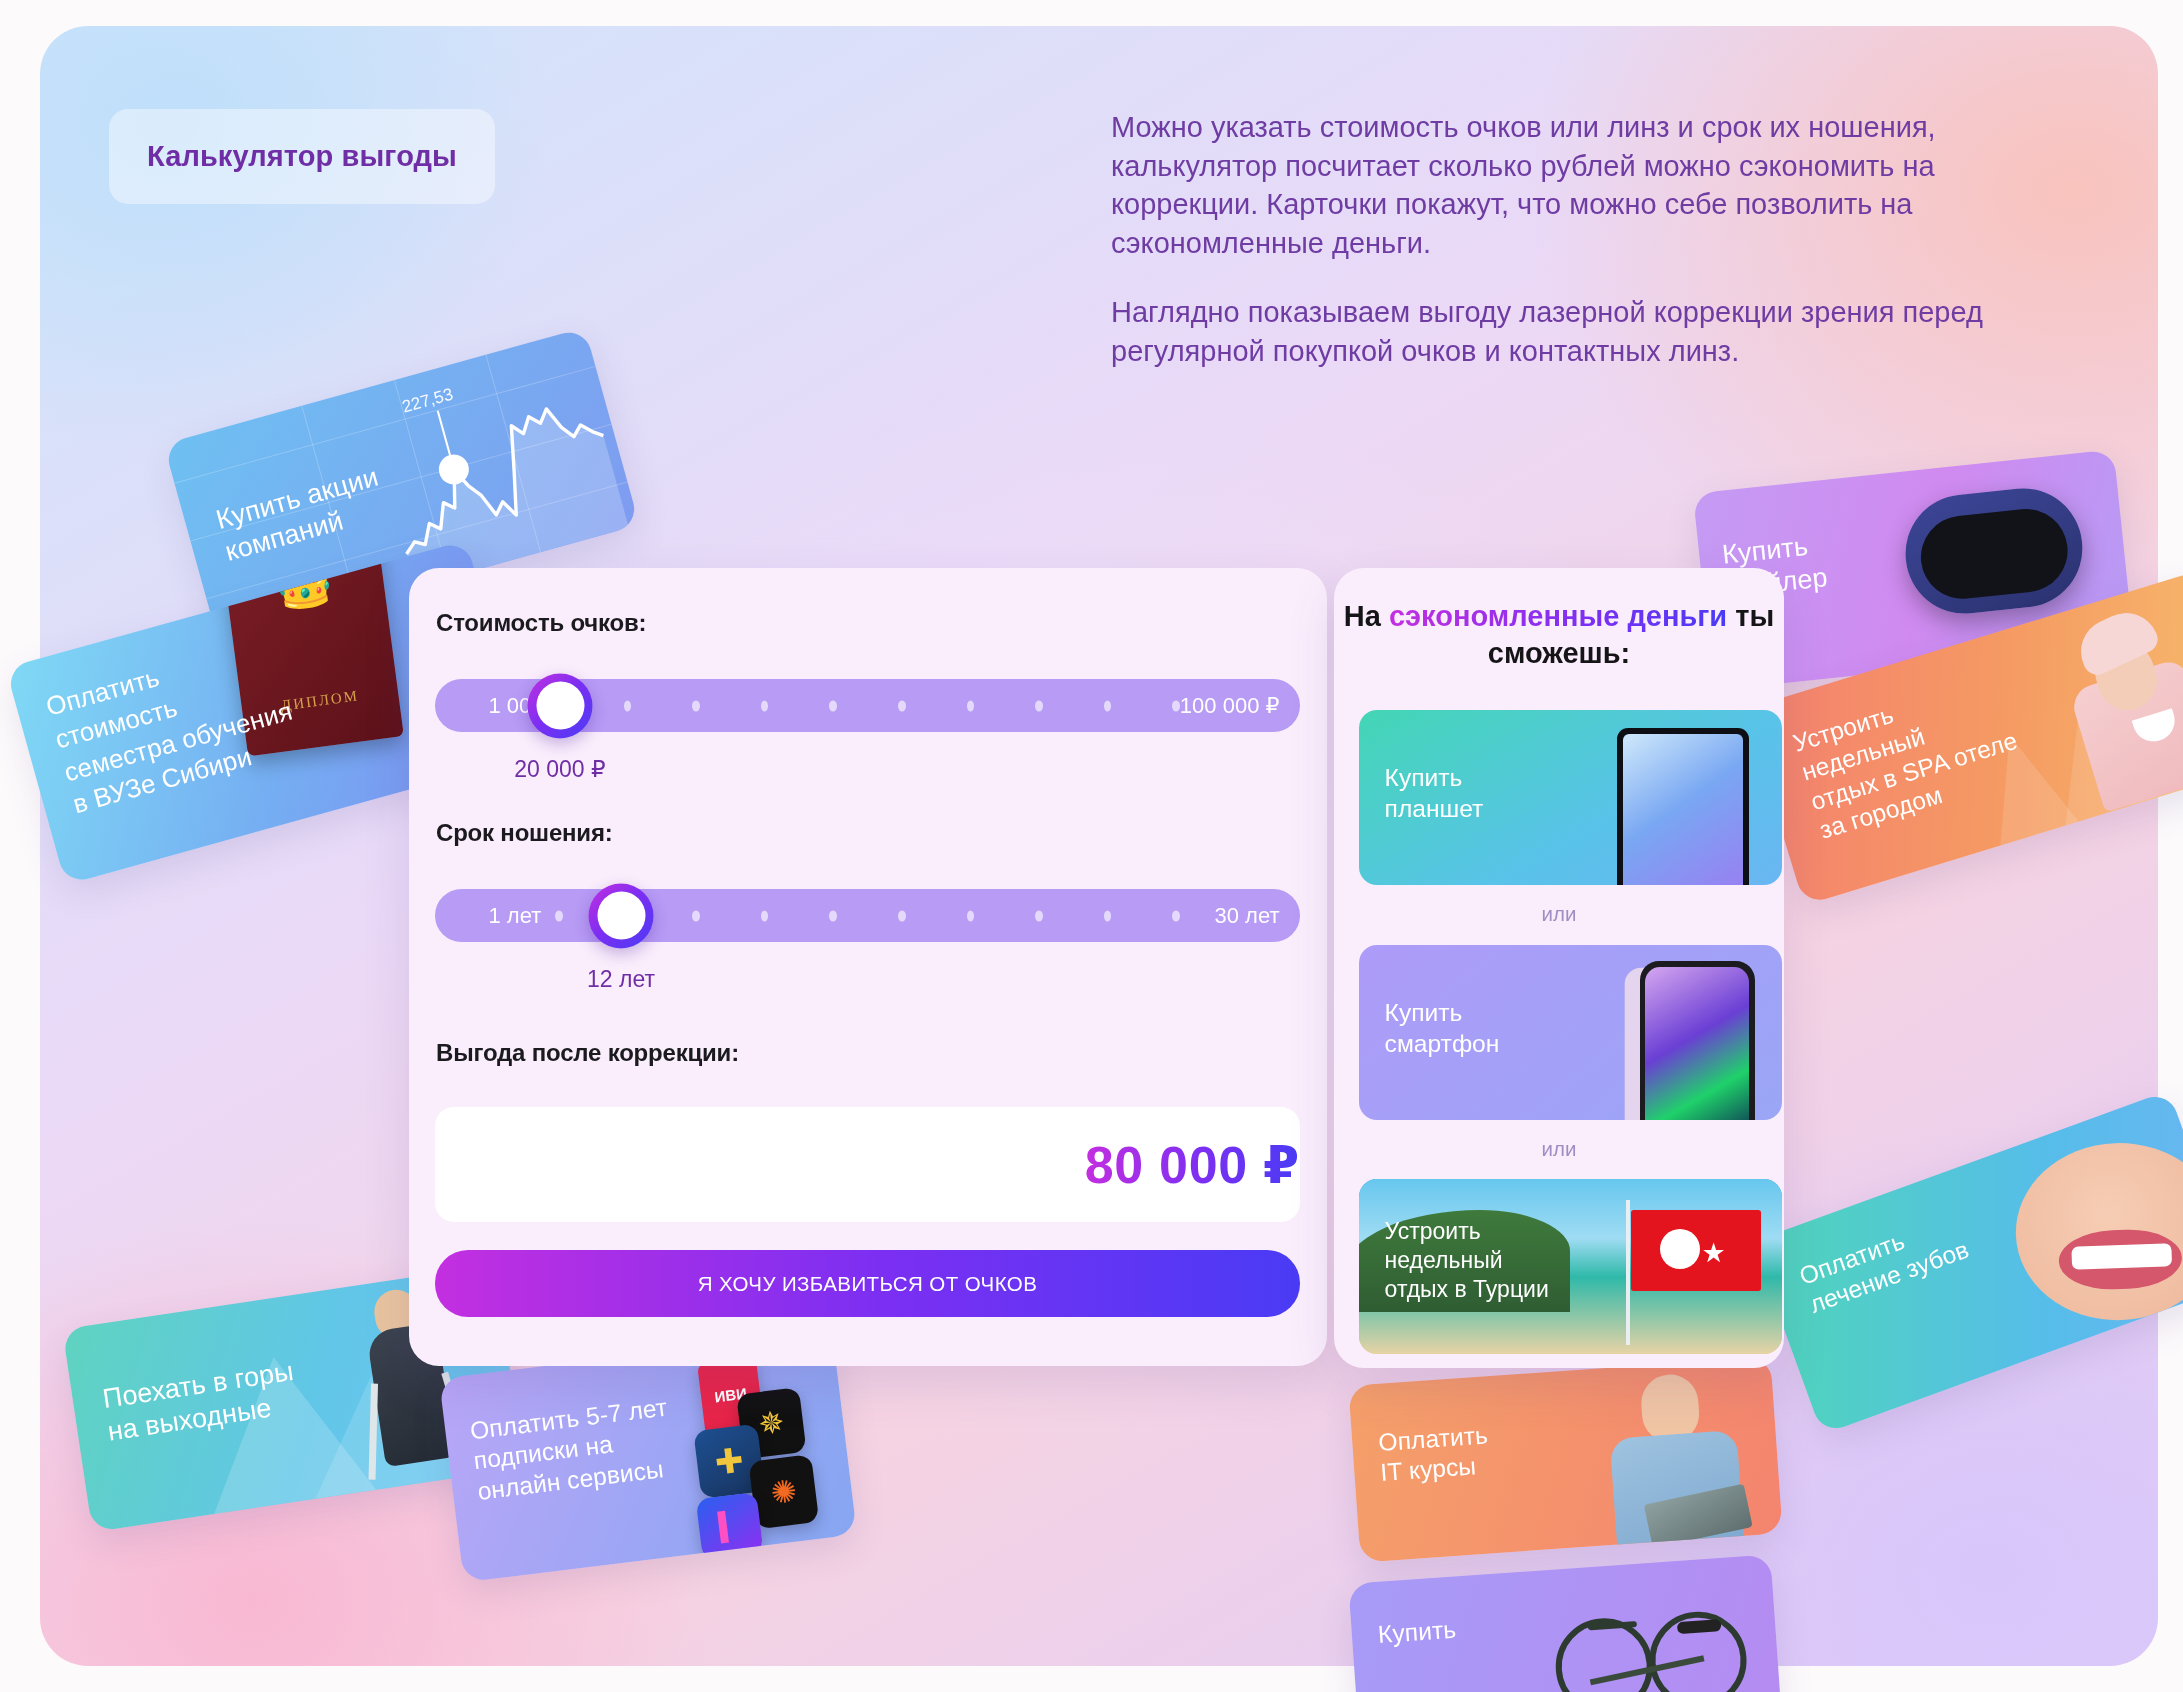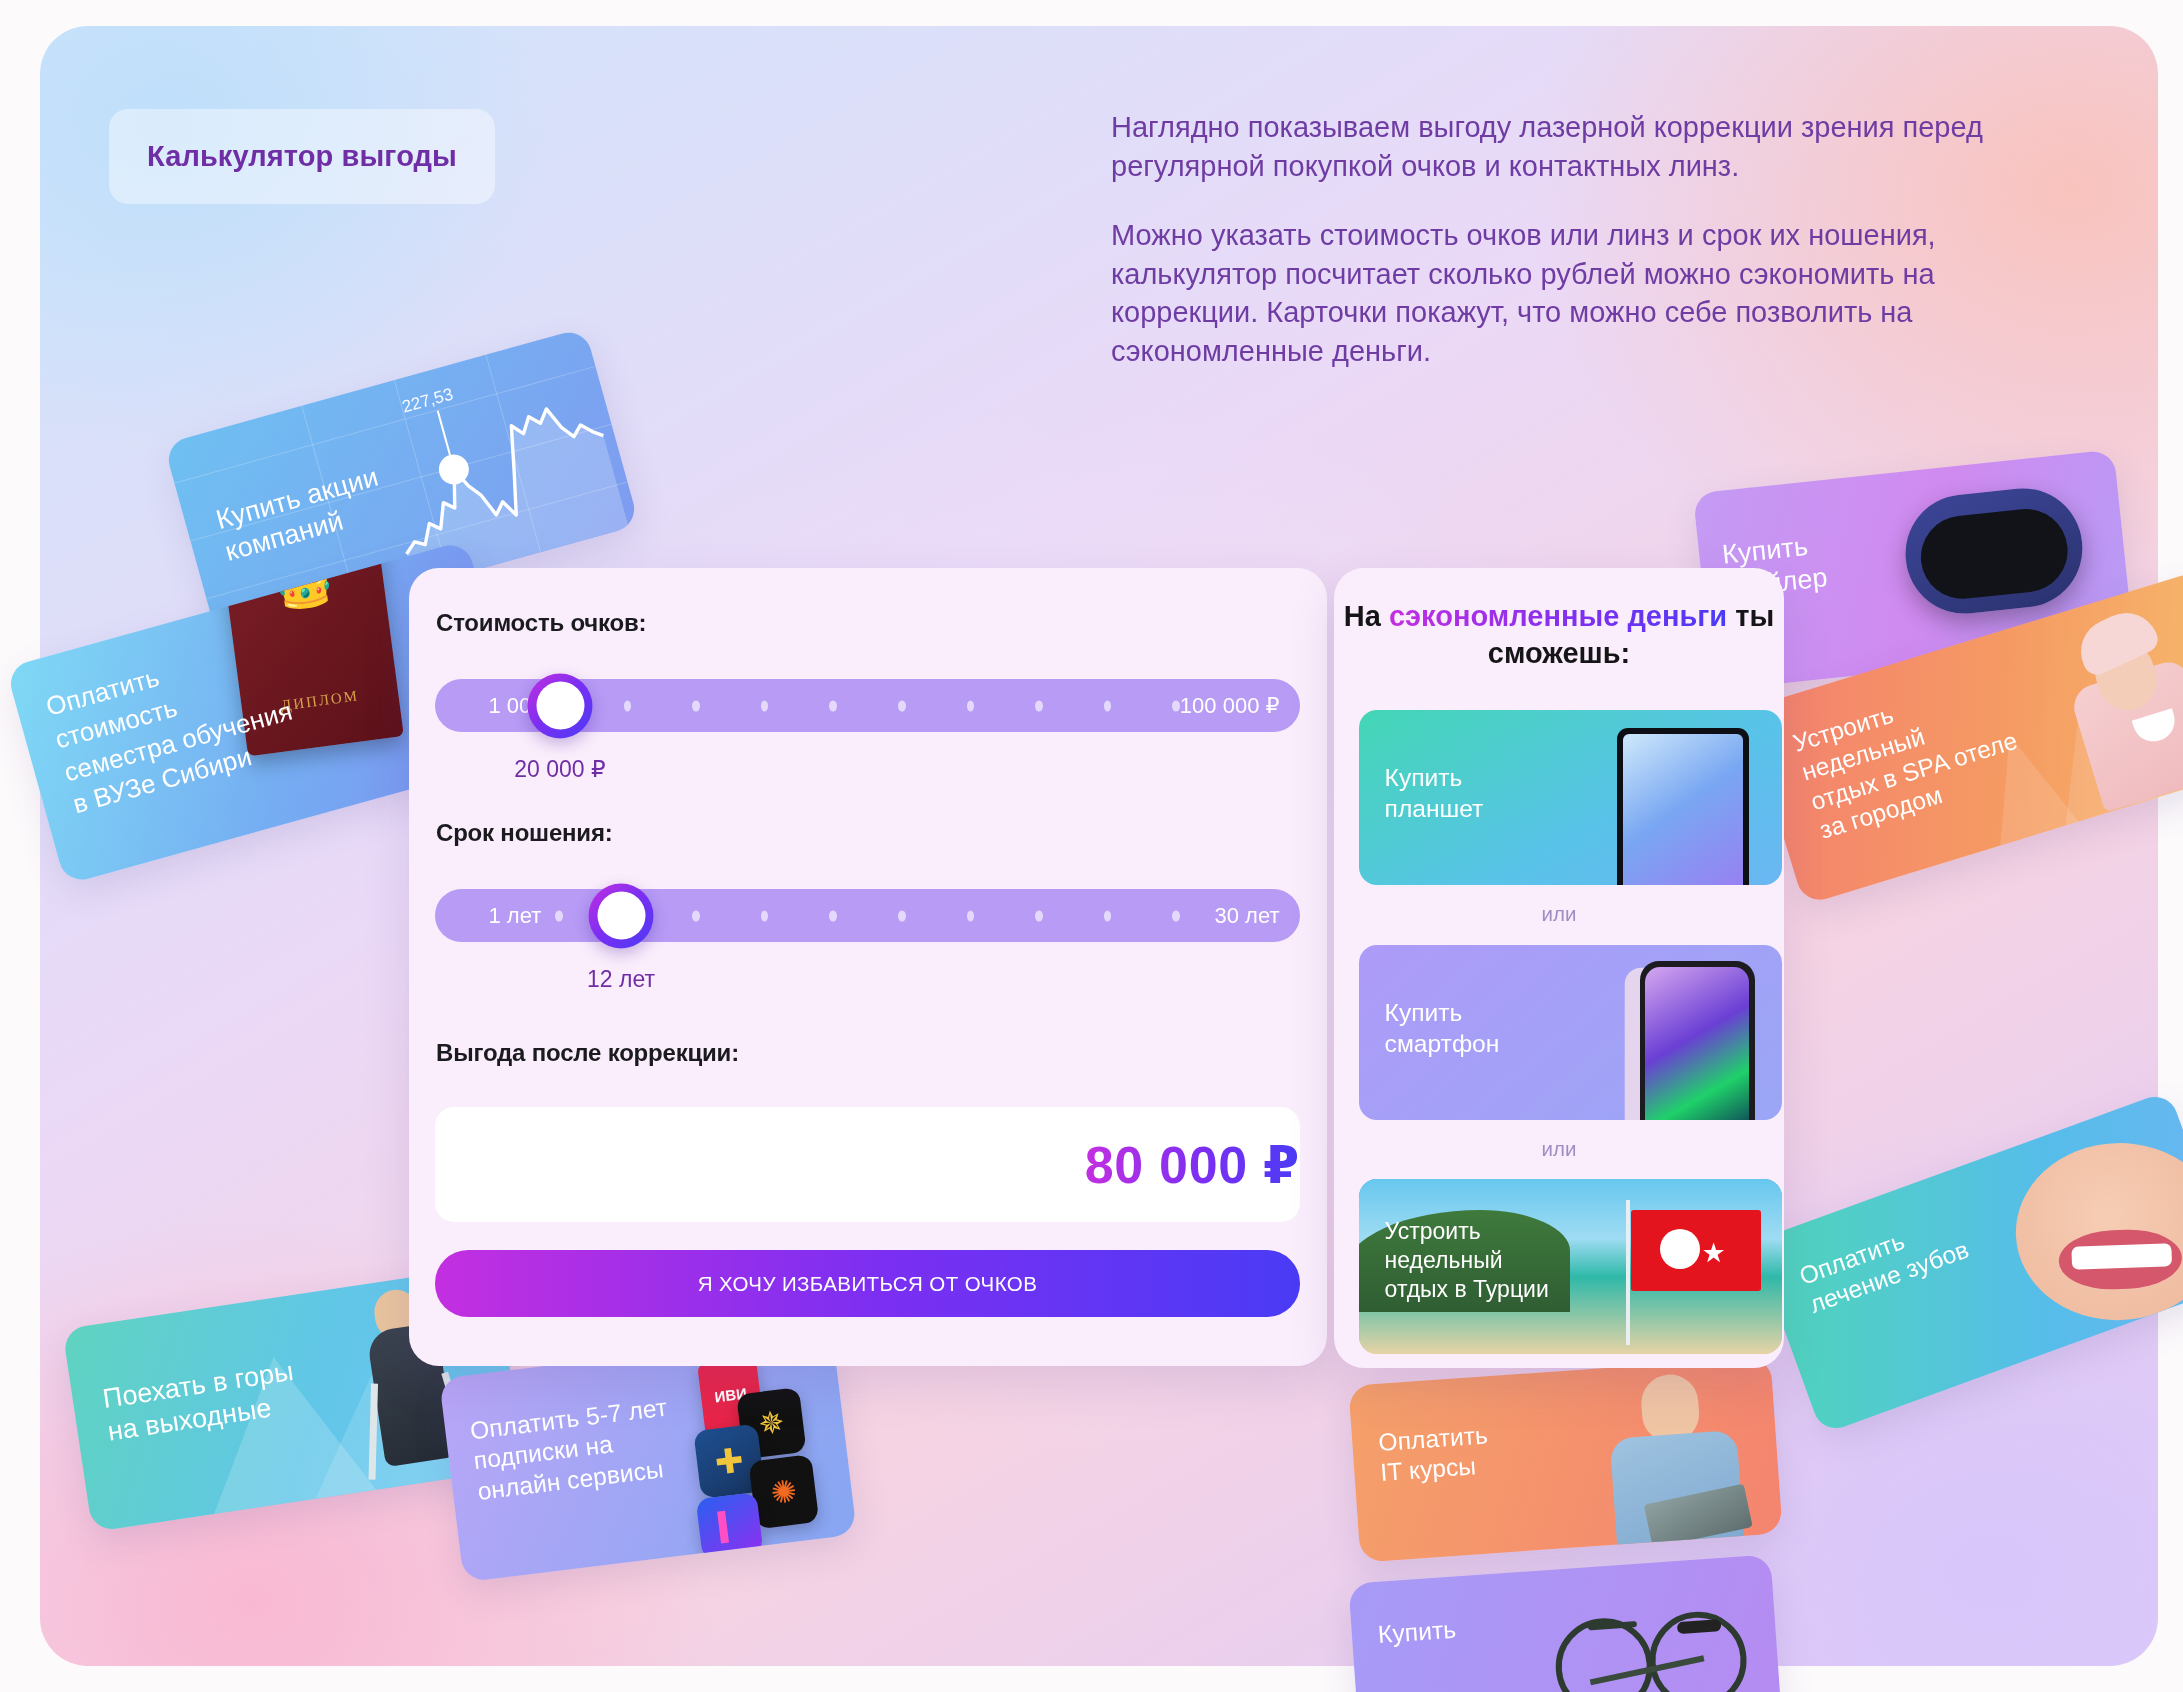--- a/index.html
+++ b/index.html
@@ -351,22 +351,22 @@
         <div class="frame"></div>
       <div class="seat"></div>
         <div class="bar"></div>
     </div>
     <div class="cap">Купить</div>
   </div>
 
   <div class="chip">Калькулятор выгоды</div>
 
   <div class="intro">
+    <p>Можно указать стоимость очков или линз и срок их ношения, калькулятор посчитает сколько рублей можно сэкономить на коррекции. Карточки покажут, что можно себе позволить на сэкономленные деньги.</p>
     <p>Наглядно показываем выгоду лазерной коррекции зрения перед регулярной покупкой очков и контактных линз.</p>
-    <p>Можно указать стоимость очков или линз и срок их ношения, калькулятор посчитает сколько рублей можно сэкономить на коррекции. Карточки покажут, что можно себе позволить на сэкономленные деньги.</p>
   </div>
 
   <div class="calc">
     <h2 id="lbl-price">Стоимость очков:</h2>
 
     <div class="slider" id="slider-price">
       <span class="edge l">1 000 ₽</span>
       <span class="edge r">100 000 ₽</span>
       <div class="ticks">
         <i></i>

